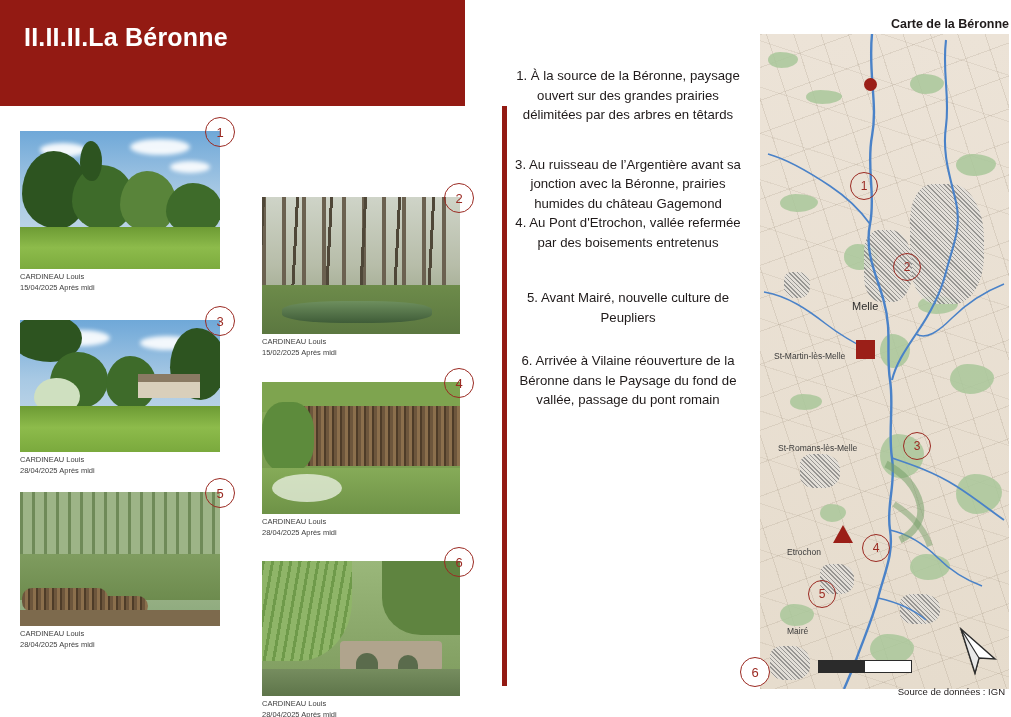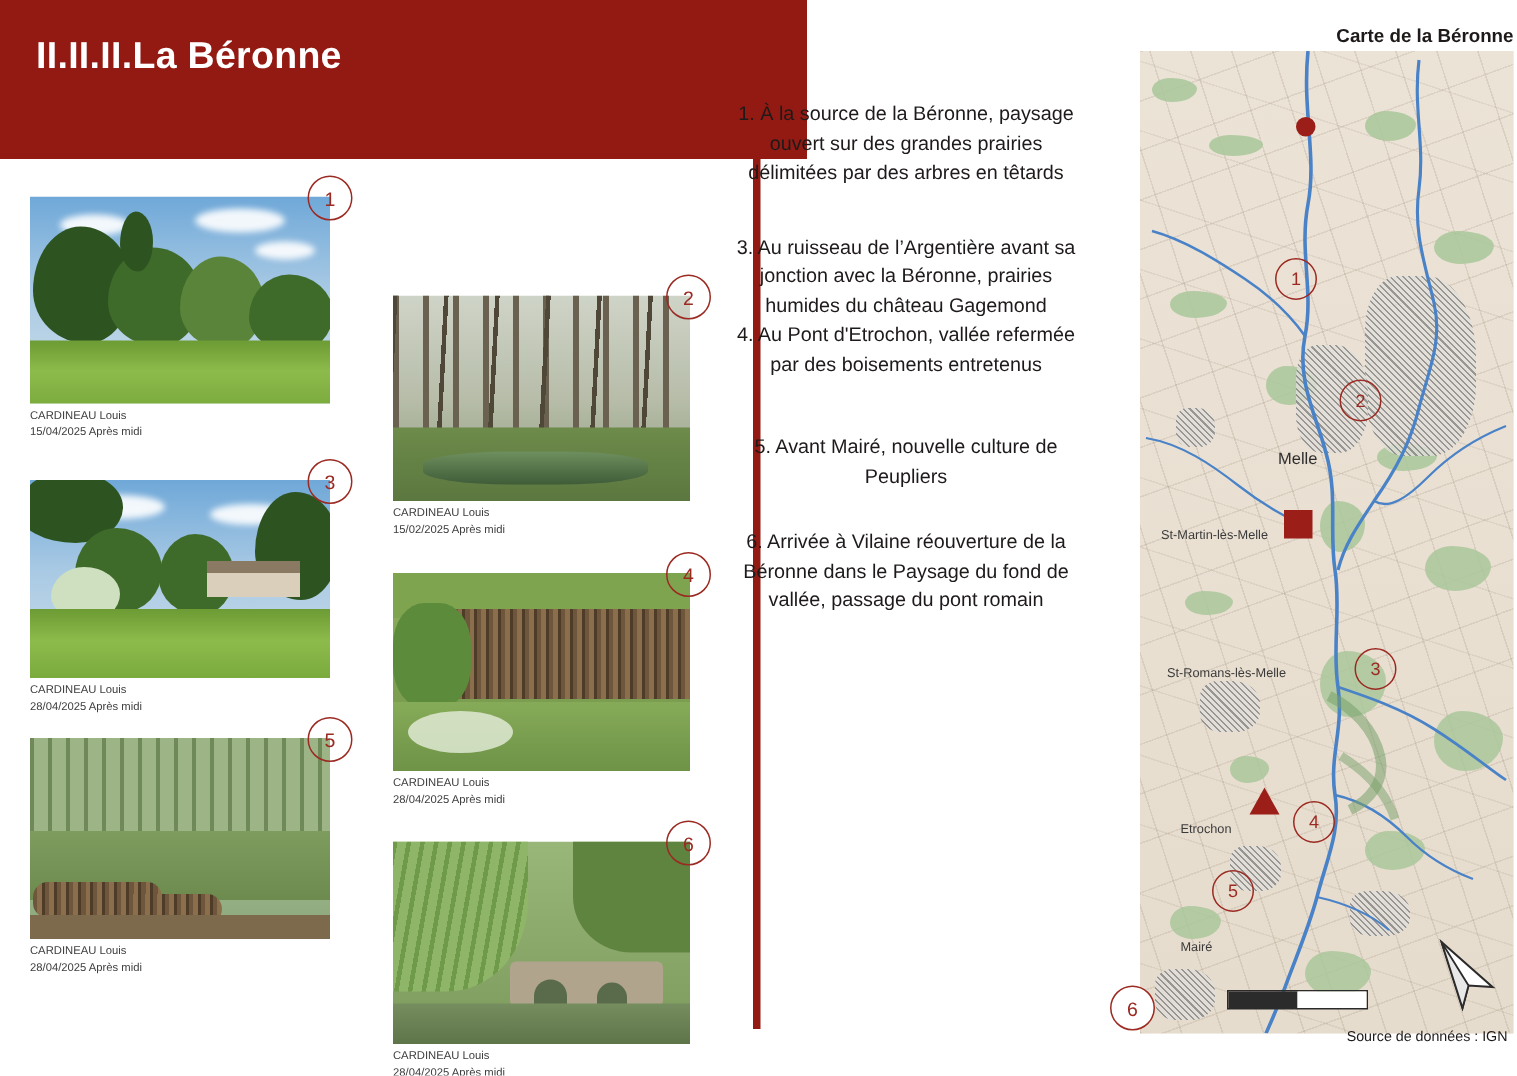--- a/index.html
+++ b/index.html
@@ -13,21 +13,21 @@
     position: relative;
     overflow: hidden;
     font-family: "Liberation Sans", sans-serif;
     color: #231f20;
   }
 
   
   .header-banner {
     position: absolute;
     left: 0; top: 0;
-    width: 538px;
+    width: 465px;
     height: 106px;
     background: #931a13;
   }
   .header-title {
     position: absolute;
     left: 24px; top: 23px;
     font-size: 25px;
     font-weight: bold;
     color: #ffffff;
     letter-spacing: 0.2px;
@@ -100,21 +100,21 @@
   }
   .tree-d { background:#2d5420; }
   .tree-l { background:#59843a; }
   .water { position:absolute; background: linear-gradient(#6e8f5e, #3f5c38); }
   .logpile { position:absolute; background: repeating-linear-gradient(90deg,#6d563c 0 3px,#8b6f4c 3px 6px,#4e3c28 6px 8px); }
   .stone { position:absolute; background:#b7ac98; border-radius:2px; }
 
   
   .text-column {
     position: absolute;
-    left: 488px;
+    left: 512px;
     top: 66px;
     width: 232px;
   }
   .text-item {
     text-align: center;
     font-size: 13.2px;
     line-height: 19.5px;
     color: #1f1a1a;
     font-family: "Liberation Sans", sans-serif;
   }

